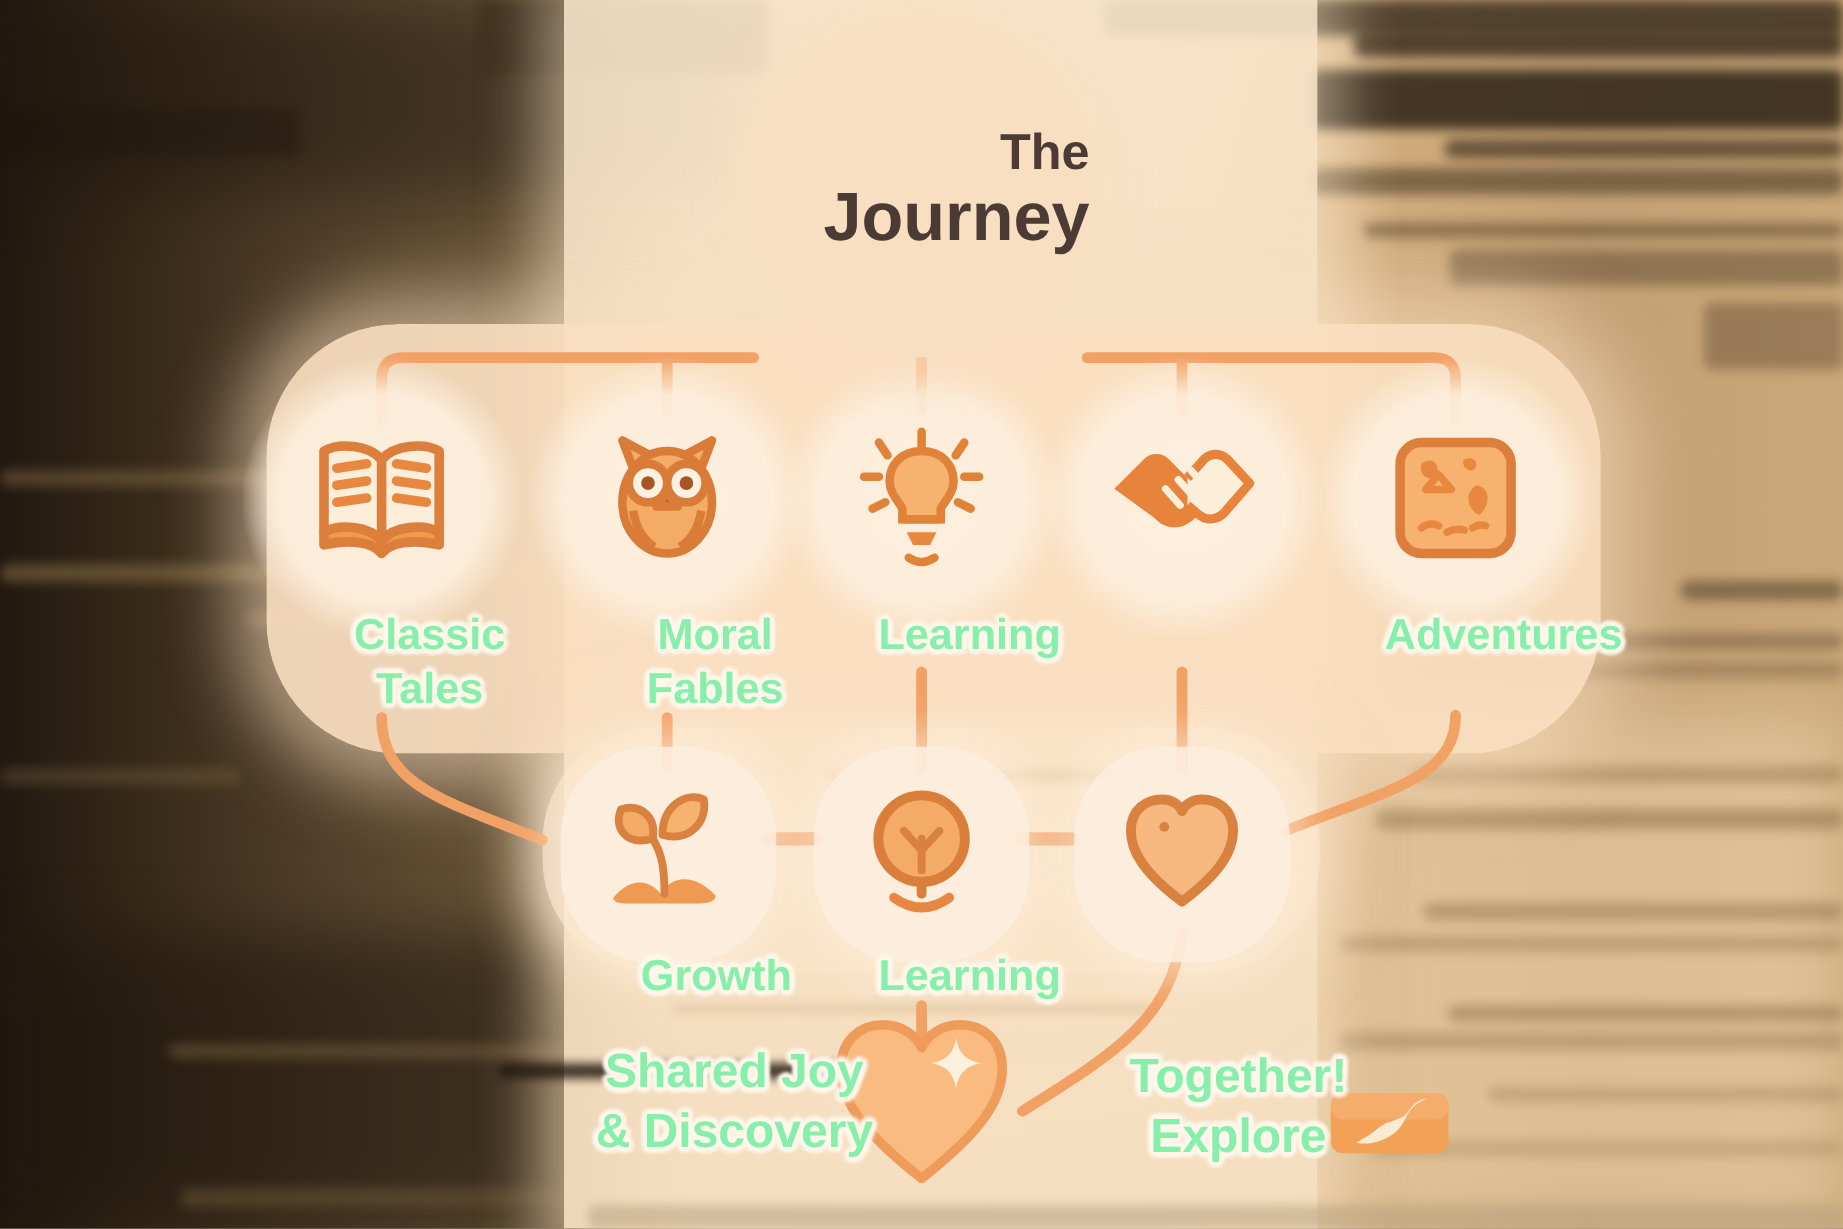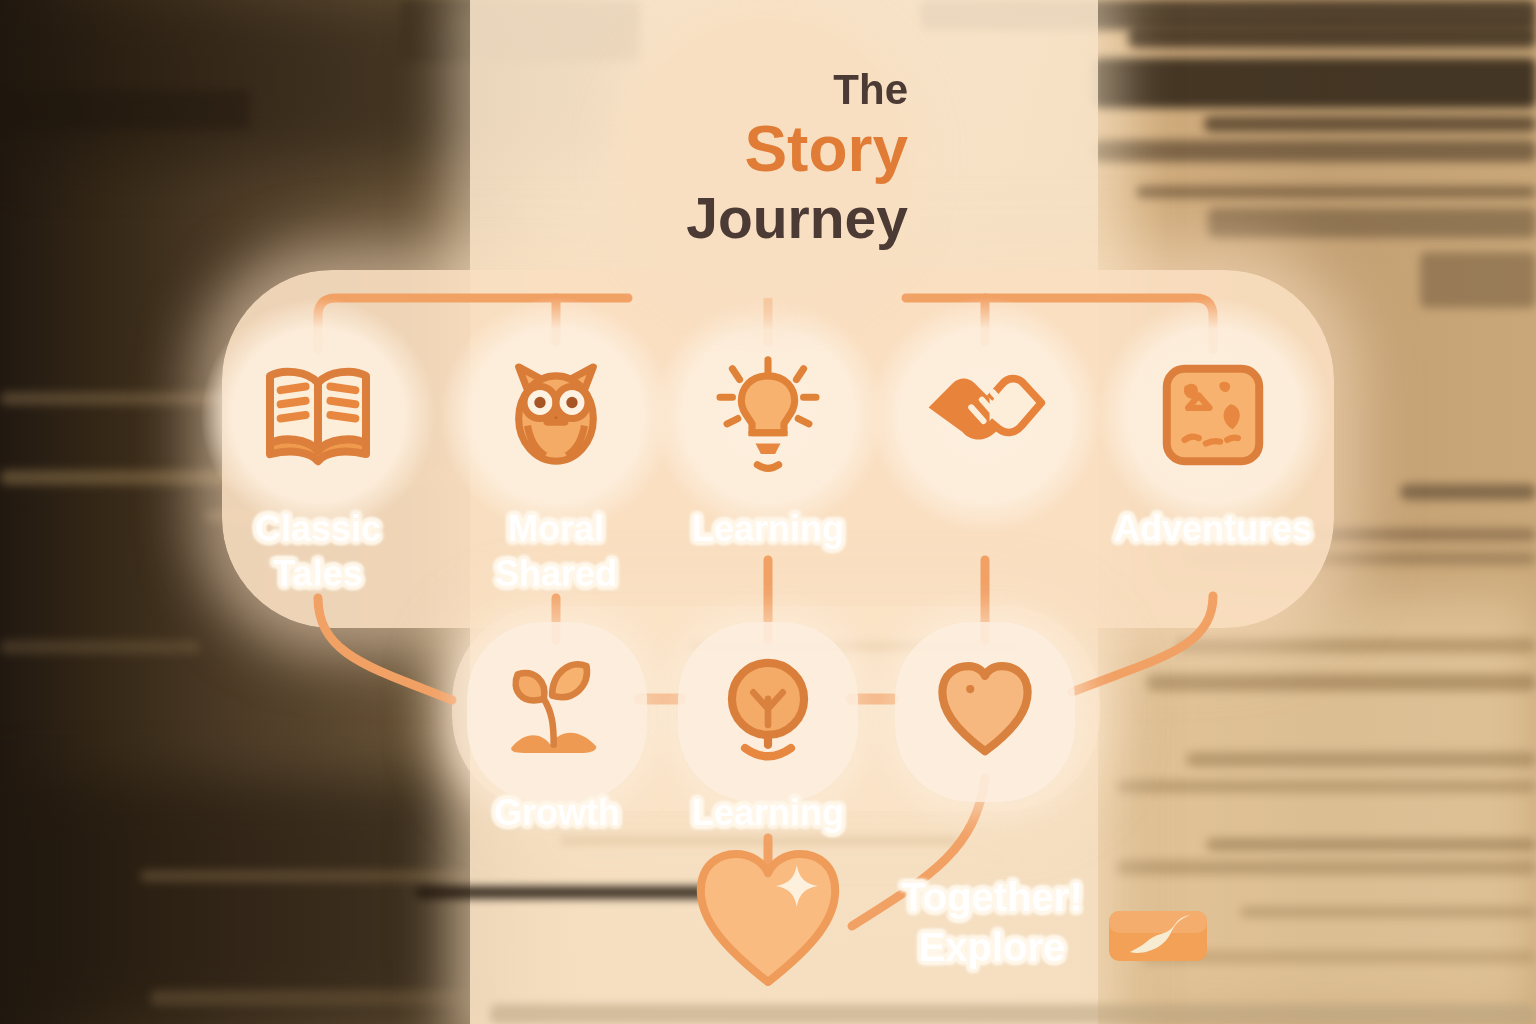--- a/index.html
+++ b/index.html
@@ -28,24 +28,24 @@
   .hub-l3{font-size:57px;font-weight:bold;color:#4c3a35;line-height:1.1;}
   .node{position:absolute;transform:translate(-50%,-50%);z-index:4;
         display:flex;align-items:center;justify-content:center;}
   .halo-r1{position:absolute;width:235px;height:235px;border-radius:50%;
         background:radial-gradient(circle, rgba(253,240,224,.97) 0%, rgba(253,238,220,.92) 52%, rgba(253,238,220,0) 71%);}
   .halo-r2{position:absolute;width:180px;height:180px;border-radius:42%;
         background:rgba(253,238,221,.92);box-shadow:0 0 28px 14px rgba(253,238,221,.55);}
   .icon{position:relative;z-index:2;width:128px;height:128px;}
   .icon-r2{width:118px;height:118px;}
   .lbl{position:absolute;transform:translateX(-50%);text-align:center;z-index:6;
-       font-weight:bold;font-size:36px;line-height:45px;color:#ffffff;
+       font-weight:bold;font-size:36px;line-height:45px;color:#86efac;
        text-shadow:0 0 5px #fff7ea,-3px -3px 3px #fff7ea,3px -3px 3px #fff7ea,
        -3px 3px 3px #fff7ea,3px 3px 3px #fff7ea,0 -4px 3px #fff7ea,0 4px 3px #fff7ea,
-       -4px 0 3px #fff7ea,4px 0 3px #fff7ea;}
+       -4px 0 3px #fff7ea,4px 0 3px #fff7ea;margin-left:40px;}
   .lbl-cap{font-size:40px;line-height:50px;}
   .bigheart{position:absolute;left:768px;top:918px;transform:translate(-50%,-50%);z-index:5;}
   .logo{position:absolute;left:1108px;top:910px;z-index:5;}
 </style>
 </head>
 <body>
 
 <div class="stage">
 
   <div class="bgbase"></div>
@@ -105,21 +105,20 @@
       <path d="M 1213 596 C 1213 648 1158 658 1072 692"></path>
       <path d="M 639 699 L 681 699" stroke-width="11"></path>
       <path d="M 851 699 L 893 699" stroke-width="11"></path>
       <path d="M 768 838 L 768 885"></path>
       <path d="M 985 778 C 976 850 928 878 852 926"></path>
     </g>
   </svg>
 
   <div class="hub">
     <div class="hub-l1">The</div>
-    <div class="hub-l2">Story</div>
     <div class="hub-l3">Journey</div>
   </div>
 
   <div class="node" style="left:318px;top:415px">
     <div class="halo-r1"></div>
     <svg class="icon" viewBox="0 0 72 72">
       <g stroke="#dd7f3c" stroke-width="4.5" stroke-linecap="round" stroke-linejoin="round">
         <path d="M9 52 C16 48 30 49 36 56 C42 49 56 48 63 52 L63 58 C50 55 40 57 36 62 C32 57 22 55 9 58 Z" fill="#ef9a4d"></path>
         <path d="M36 18 C30 11 16 10 9 14 L9 52 C16 48 30 49 36 56 C42 49 56 48 63 52 L63 14 C56 10 42 11 36 18 Z" fill="#fdeeda"></path>
         <path d="M36 18 L36 56" fill="none"></path>
@@ -180,21 +179,21 @@
       <path d="M20 50 q4 -3 8 -1 M32 52 q4 -2 8 -1 M44 50 q3 -2 6 -1" stroke="#e8873f" stroke-width="3.5" fill="none" stroke-linecap="round"></path>
     </svg>
   </div>
 
   <div class="lbl" style="left:318px;top:506px">
     <div>Classic</div>
     <div>Tales</div>
   </div>
   <div class="lbl" style="left:556px;top:506px">
     <div>Moral</div>
-    <div>Shared</div>
+    <div>Fables</div>
   </div>
   <div class="lbl" style="left:768px;top:506px">
     <div>Learning</div>
     <div></div>
   </div>
   <div class="lbl" style="left:1213px;top:506px">
     <div>Adventures</div>
   </div>
 
   <div class="node" style="left:557px;top:712px">
@@ -225,20 +224,24 @@
     </svg>
   </div>
 
   <div class="lbl" style="left:557px;top:790px">
     <div>Growth</div>
   </div>
   <div class="lbl" style="left:768px;top:790px">
     <div>Learning</div>
   </div>
 
+  <div class="lbl lbl-cap" style="left:572px;top:868px">
+    <div>Shared Joy</div>
+    <div>&amp; Discovery</div>
+  </div>
   <div class="lbl lbl-cap" style="left:992px;top:872px">
     <div>Together!</div>
     <div>Explore</div>
   </div>
 
   <svg class="bigheart" width="160" height="150" viewBox="0 0 100 92">
     <path d="M50 86 C22 64 8 47 8 29 C8 13 19 6 30 6 C39 6 47 11 50 18 C53 11 61 6 70 6 C81 6 92 13 92 29 C92 47 78 64 50 86 Z" fill="#f9bb80" stroke="#ef9c5b" stroke-width="5" stroke-linejoin="round"></path>
     <path d="M68 13 C69.5 21 73 24.5 81 26 C73 27.5 69.5 31 68 39 C66.5 31 63 27.5 55 26 C63 24.5 66.5 21 68 13 Z" fill="#fdf0dd"></path>
   </svg>
 

